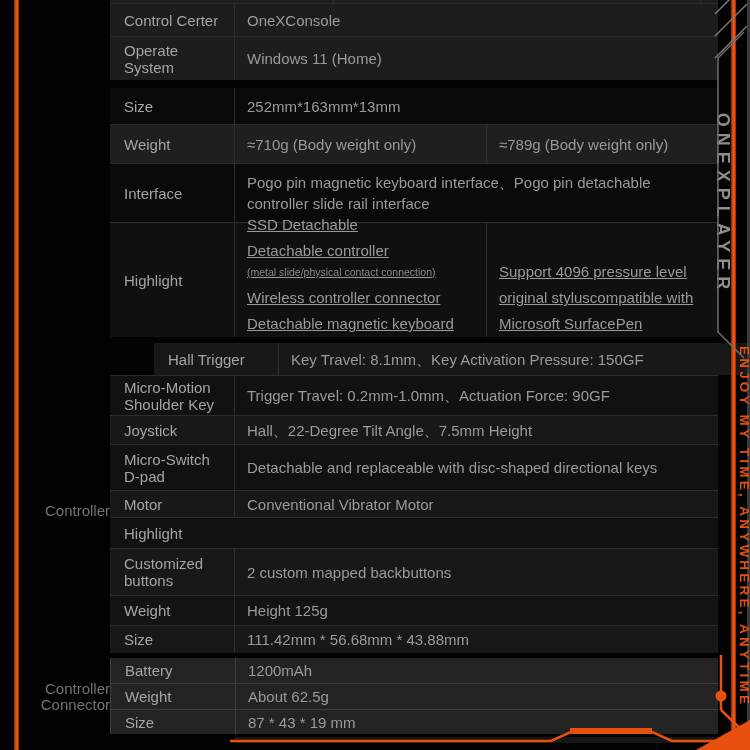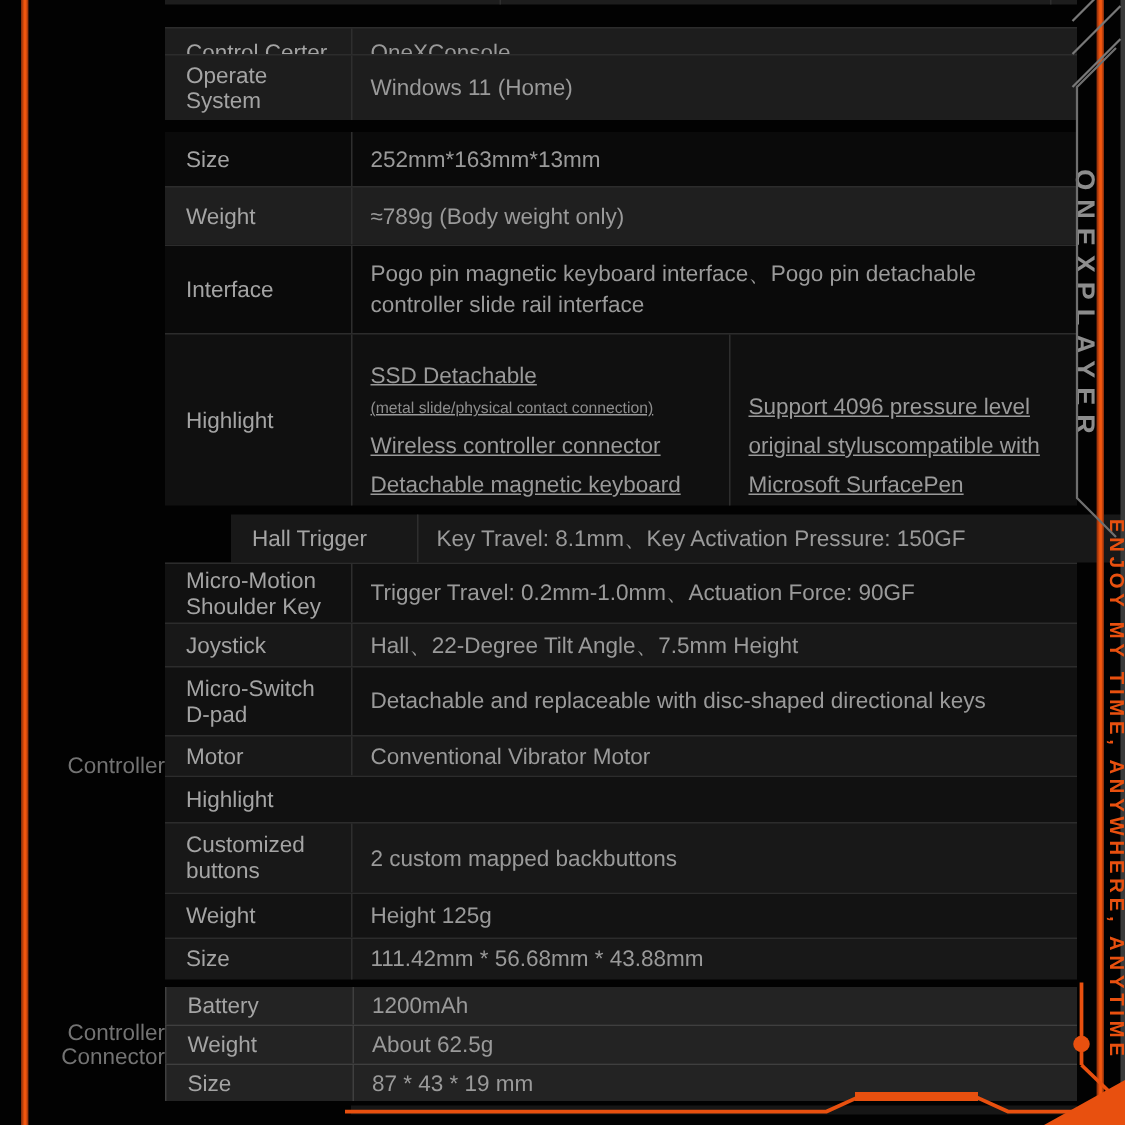--- a/index.html
+++ b/index.html
@@ -58,54 +58,58 @@
 <body>
 
 <div id="stage">
 
   <div id="top-partial">
     <div class="tp-mark" style="left:223px"></div>
     <div class="tp-mark" style="left:590px"></div>
   </div>
 
   <div id="spec-table">
-      <div class="row sep" style="top: 18px; height: 33px; background: rgb(29, 29, 29);">
+      <div class="row sep" style="top: 3px; height: 33px; background: rgb(29, 29, 29);">
         <div class="lab">Control Certer</div>
         <div class="val span">
           <div class="ln">OneXConsole</div>
         </div>
       </div>
       <div class="row sep" style="top: 36px; height: 44px; background: rgb(29, 29, 29);">
         <div class="lab">Operate System</div>
         <div class="val span">
           <div class="ln">Windows 11 (Home)</div>
         </div>
       </div>
       <div class="row" style="top: 88px; height: 36px; background: rgb(10, 10, 10);">
         <div class="lab">Size</div>
         <div class="val c2">
           <div class="ln">252mm*163mm*13mm</div>
         </div>
       </div>
       <div class="row sep" style="top: 124px; height: 39px; background: rgb(31, 31, 31);">
         <div class="lab">Weight</div>
+        <div class="val c1">
+          <div class="ln">≈710g (Body weight only)</div>
+        </div>
         <div class="val c2">
           <div class="ln">≈789g (Body weight only)</div>
         </div>
       </div>
       <div class="row sep" style="top: 163px; height: 59px; background: rgb(10, 10, 10);">
         <div class="lab">Interface</div>
         <div class="val span">
           <div class="ln">Pogo pin magnetic keyboard interface、Pogo pin detachable controller slide rail interface</div>
         </div>
       </div>
       <div class="row sep tall" style="top: 222px; height: 115px; background: rgb(16, 16, 16);">
         <div class="lab">Highlight</div>
         <div class="val c1">
           <div class="ln">SSD Detachable</div>
+          <div class="ln">Detachable controller</div>
           <div class="ln small">(metal slide/physical contact connection)</div>
           <div class="ln">Wireless controller connector</div>
           <div class="ln">Detachable magnetic keyboard</div>
         </div>
         <div class="val c2">
           <div class="ln">Support 4096 pressure level original styluscompatible with Microsoft SurfacePen</div>
         </div>
       </div>
       <div class="row" style="top: 343px; height: 32px; background: rgb(24, 24, 24); margin-left: 44px;">
         <div class="lab">Hall Trigger</div>

